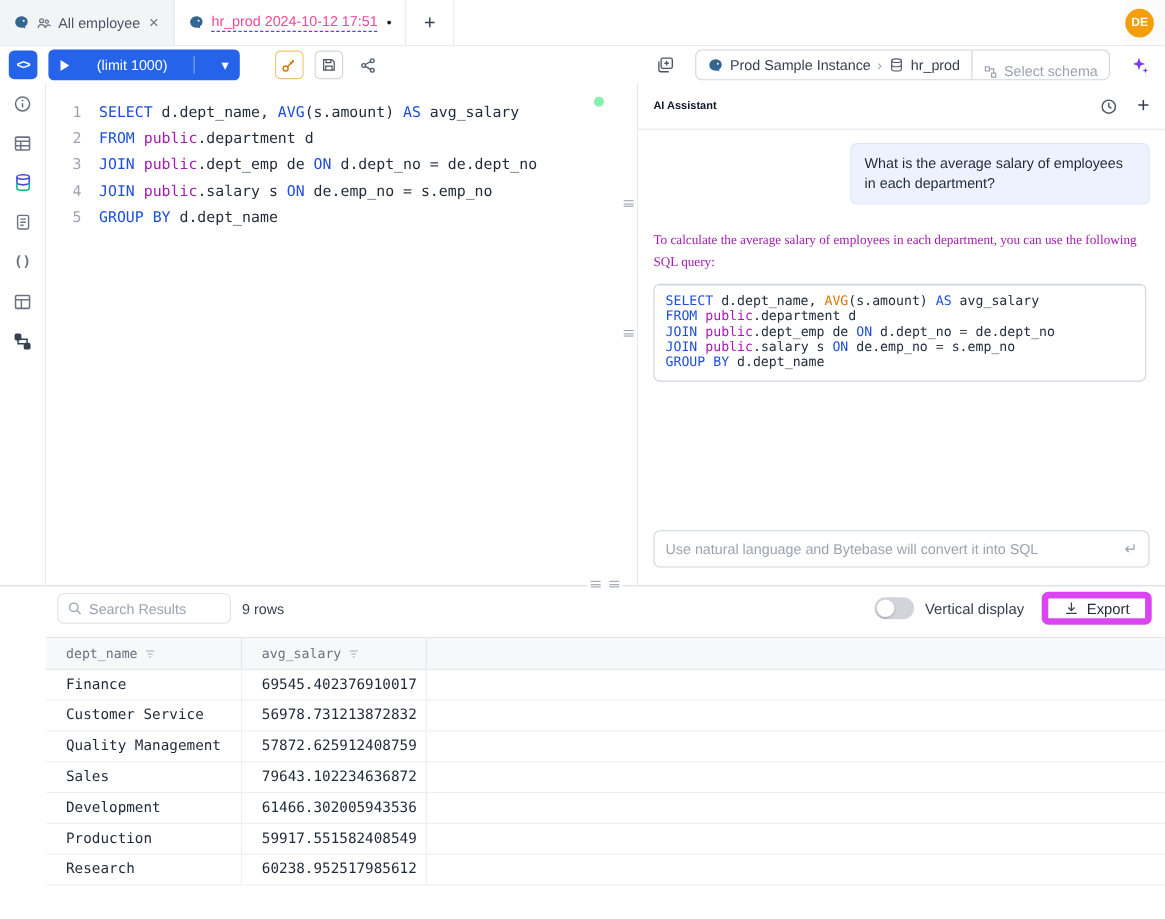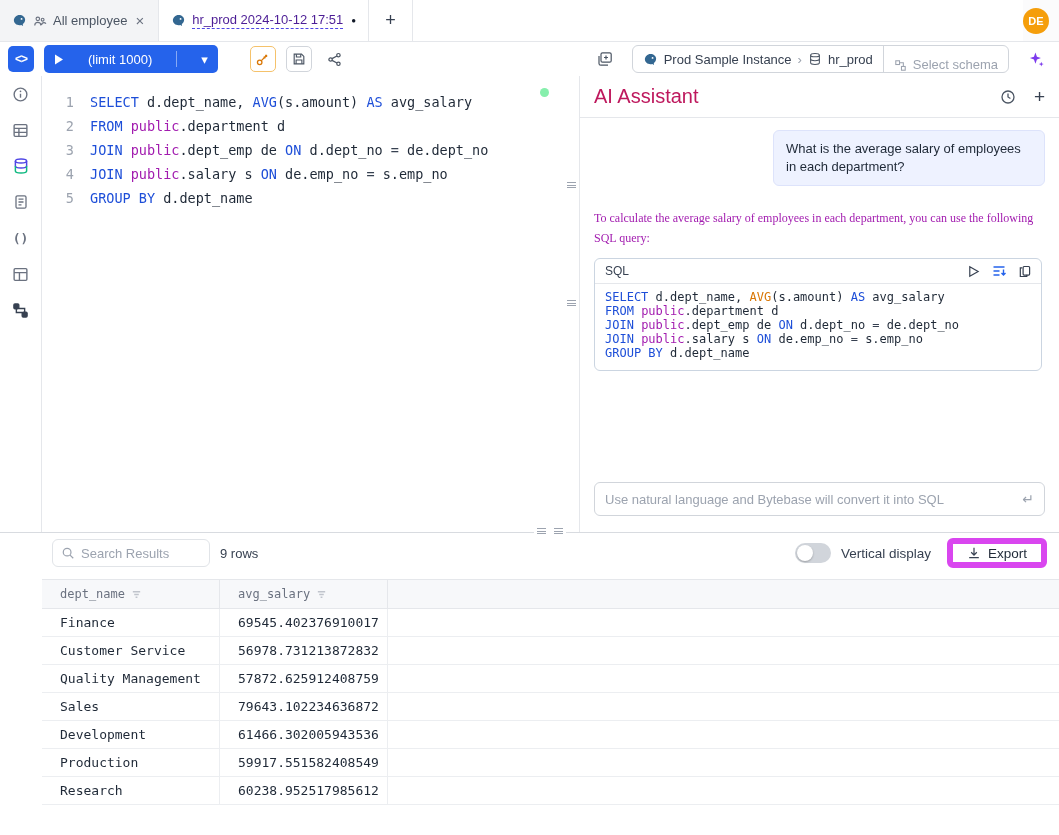--- a/index.html
+++ b/index.html
@@ -5,21 +5,21 @@
   * { margin:0; padding:0; box-sizing:border-box; }
   html,body { width:1059px; height:835px; overflow:hidden; background:#fff;
     font-family:"Liberation Sans", sans-serif; color:#1f2937; }
   .app { display:flex; flex-direction:column; width:1059px; height:835px; }
 
   
   .tabbar { height:42px; background:#fbfbfc; border-bottom:1px solid #e5e7eb; display:flex; align-items:stretch; }
   .tab { display:flex; align-items:center; gap:6px; padding:0 12px; font-size:13px; color:#4b5563;
     border-right:1px solid #e5e7eb; background:#f3f4f6; cursor:pointer; white-space:nowrap; }
   .tab.active { background:#fff; }
-  .tab-label-active { color:#4c1d95; border-bottom:1px dashed #4f46e5; padding-bottom:1px; }
+  .tab-label-active { color:#ec4899; border-bottom:1px dashed #4f46e5; padding-bottom:1px; }
   .tab-close { color:#6b7280; font-size:15px; padding:0 2px; }
   .dirty-dot { font-size:8px; color:#111827; margin-left:2px; }
   .tab-add { width:44px; display:flex; align-items:center; justify-content:center; font-size:18px; color:#374151;
     border-right:1px solid #e5e7eb; background:#fff; cursor:pointer; }
   .tab-spacer { flex:1; background:#fff; }
   .avatar { width:26px; height:26px; border-radius:50%; background:#f59e0b; color:#fff; font-size:11px; font-weight:bold;
     display:flex; align-items:center; justify-content:center; align-self:center; margin-right:10px; }
 
   
   .toolbar { height:34px; display:flex; align-items:center; padding:0 10px 0 8px; gap:10px; background:#fff; }
@@ -53,21 +53,21 @@
   .green-dot { position:absolute; top:12px; right:16px; width:9px; height:9px; border-radius:50%; background:#86efac; }
 
   .vsplit { width:14px; position:relative; background:#fff; cursor:col-resize; }
   .grip { position:absolute; left:2px; width:9px; height:6px; border-top:1px solid #9ca3af; border-bottom:1px solid #9ca3af; }
   .grip::after { content:""; display:block; margin-top:2px; border-top:1px solid #9ca3af; }
   .grip.g1 { top:106px; } .grip.g2 { top:224px; }
 
   
   .ai-pane { flex:1; border-left:1px solid #e5e7eb; display:flex; flex-direction:column; min-width:0; }
   .ai-header { height:42px; display:flex; align-items:center; padding:0 14px; border-bottom:1px solid #e5e7eb; }
-  .ai-title { font-size:20px; font-weight:normal; color:#be185d; }
+  .ai-title { font-size:10px; font-weight:bold; color:#0f172a; }
   .ai-hicons { margin-left:auto; display:flex; align-items:center; gap:18px; }
   .ai-hicons .hbtn { cursor:pointer; display:flex; align-items:center; color:#4b5563; }
   .plus-glyph { font-size:19px; color:#374151; line-height:1; }
   .ai-chat { flex:1; padding:12px 14px; overflow:hidden; }
   .ai-bubble { margin-left:auto; width:272px; background:#eef2ff; border:1px solid #dde3fb; border-radius:6px;
     padding:9px 12px; font-size:13px; line-height:18px; color:#1f2937; }
   .ai-response { margin-top:22px; font-size:12px; line-height:20px; color:#a21caf; width:454px;font-family:Liberation Serif, serif; }
   .sql-block { margin-top:10px; border:1px solid #cbd5e1; border-radius:6px; background:#fff; width:448px; }
   .sql-head { display:flex; align-items:center; padding:5px 10px; }
   .sql-label { font-size:12px; color:#374151; }
@@ -347,47 +347,20 @@
           <span class="hbtn">
             <span class="plus-glyph">+</span>
           </span>
         </div>
       </div>
 
       <div class="ai-chat">
         <div class="ai-bubble">What is the average salary of employees in each department?</div>
         <div class="ai-response">To calculate the average salary of employees in each department, you can use the following SQL query:</div>
         <div class="sql-block">
-          <div class="sql-head">
-            <span class="sql-label">SQL</span>
-            <div class="sql-icons">
-              <span class="hbtn">
-                <span class="icn">
-                  <svg width="13" height="13" viewBox="0 0 14 14" fill="none" stroke="#374151" stroke-width="1.3">
-                      <path d="M3 1.8l9 5.2-9 5.2z"></path>
-                    </svg>
-                </span>
-              </span>
-              <span class="hbtn">
-                <span class="icn">
-                  <svg width="14" height="14" viewBox="0 0 14 14" fill="none" stroke="#2563eb" stroke-width="1.4">
-                      <path d="M1.5 3h11M1.5 7h6M1.5 11h6M9.5 9l2 2 2-2M11.5 5.5V11"></path>
-                    </svg>
-                </span>
-              </span>
-              <span class="hbtn">
-                <span class="icn">
-                  <svg width="13" height="13" viewBox="0 0 14 14" fill="none" stroke="#374151" stroke-width="1.3">
-                      <path d="M4.5 3.2h-2v9.2h7v-2"></path>
-                      <rect x="5.5" y="1.6" width="7" height="9.2" rx="1"></rect>
-                    </svg>
-                </span>
-              </span>
-            </div>
-          </div>
           <div class="sql-code">
               <div class="ai-code-line"><span class="tok-kw">SELECT</span><span class="tok-pl"> d.dept_name, </span><span class="tok-fn">AVG</span><span class="tok-pl">(s.amount) </span><span class="tok-kw">AS</span><span class="tok-pl"> avg_salary</span></div>
               <div class="ai-code-line"><span class="tok-kw">FROM</span><span class="tok-pl"> </span><span class="tok-sc">public</span><span class="tok-pl">.department d</span></div>
               <div class="ai-code-line"><span class="tok-kw">JOIN</span><span class="tok-pl"> </span><span class="tok-sc">public</span><span class="tok-pl">.dept_emp de </span><span class="tok-kw">ON</span><span class="tok-pl"> d.dept_no </span><span class="tok-op">=</span><span class="tok-pl"> de.dept_no</span></div>
               <div class="ai-code-line"><span class="tok-kw">JOIN</span><span class="tok-pl"> </span><span class="tok-sc">public</span><span class="tok-pl">.salary s </span><span class="tok-kw">ON</span><span class="tok-pl"> de.emp_no </span><span class="tok-op">=</span><span class="tok-pl"> s.emp_no</span></div>
               <div class="ai-code-line"><span class="tok-kw">GROUP BY</span><span class="tok-pl"> d.dept_name</span></div>
             </div>
         </div>
       </div>
 

